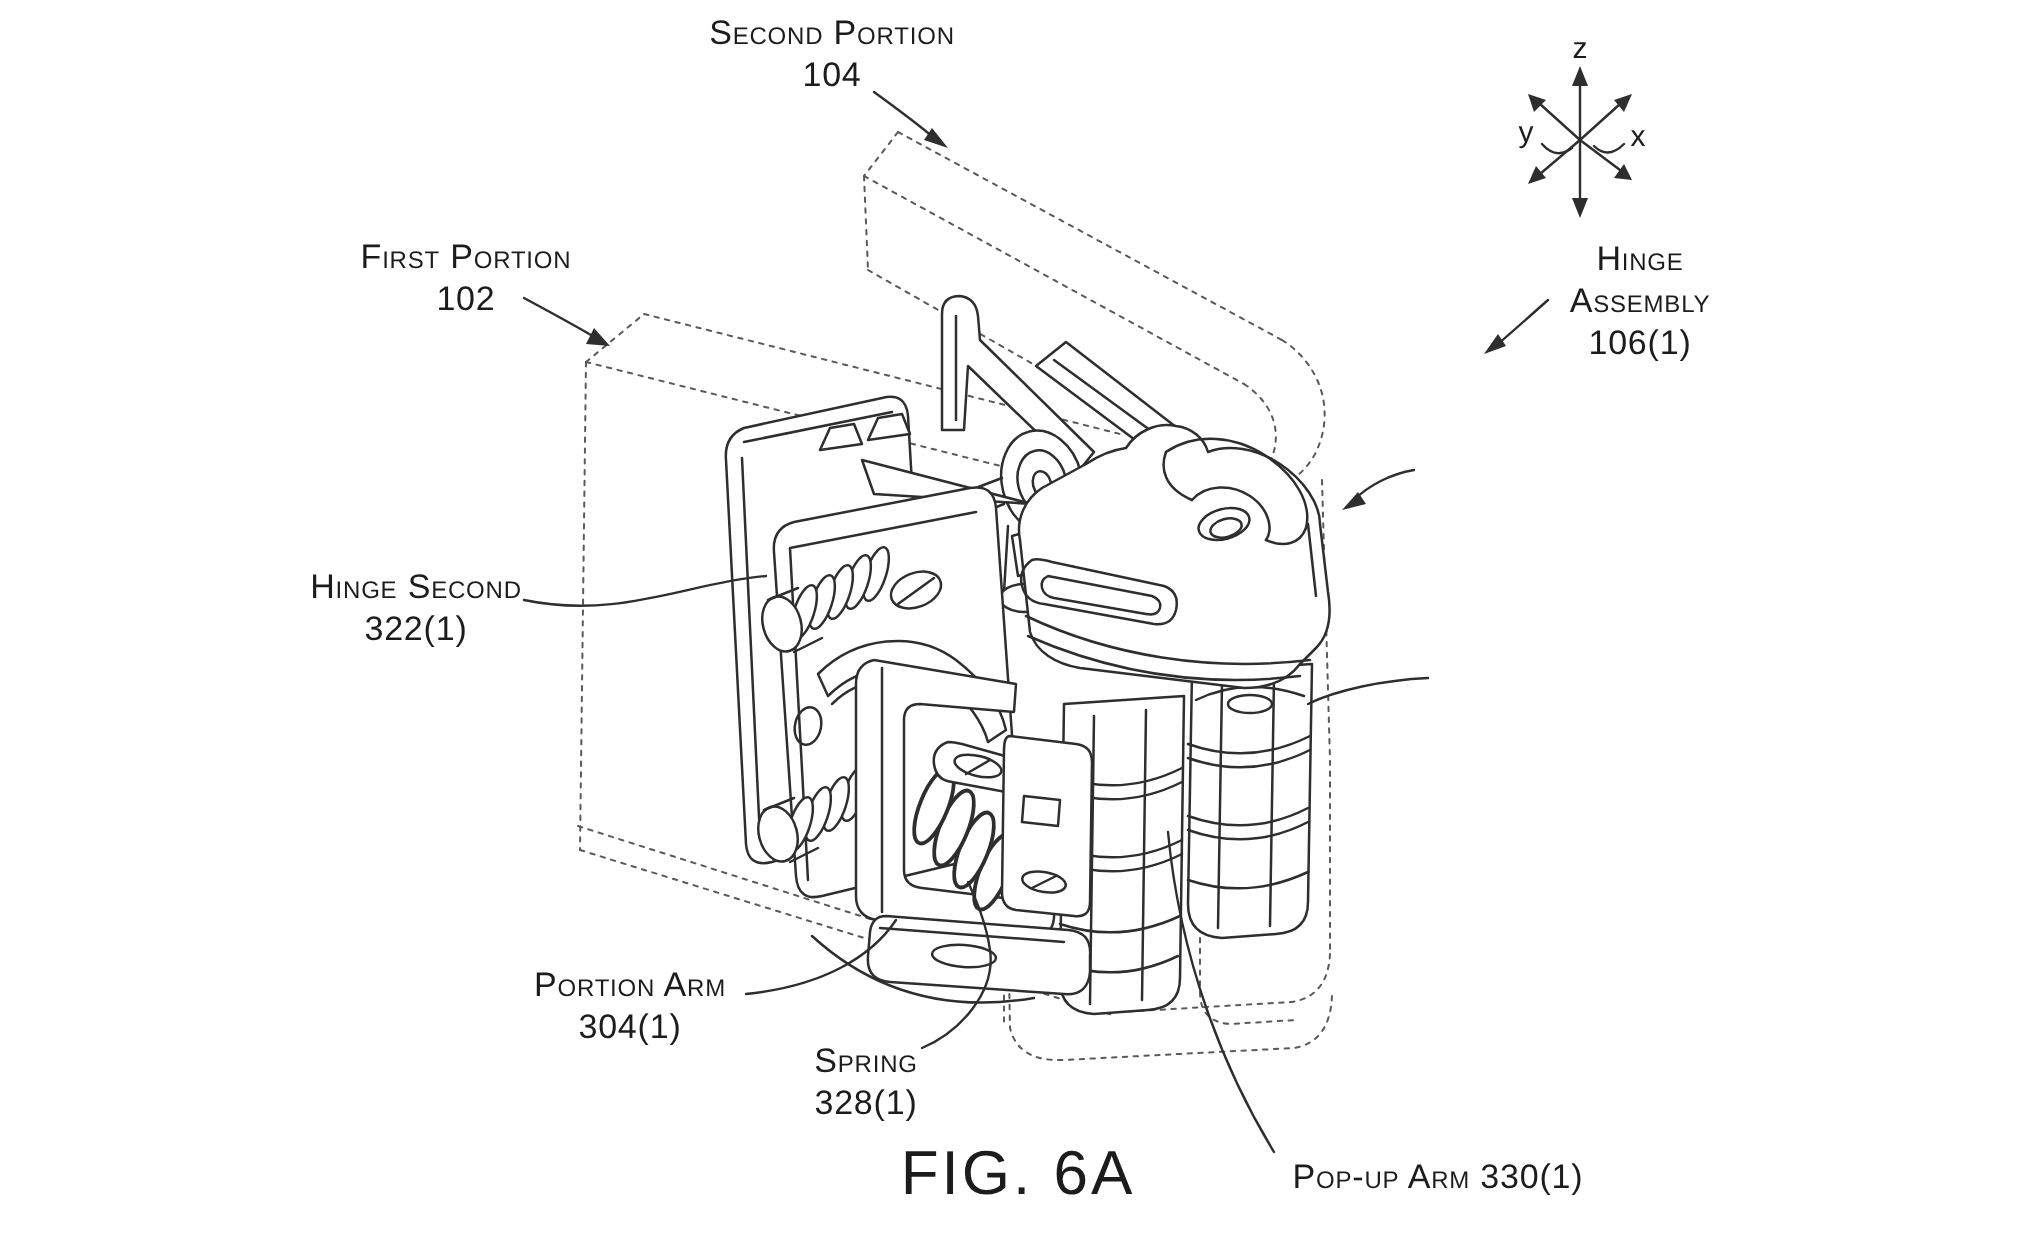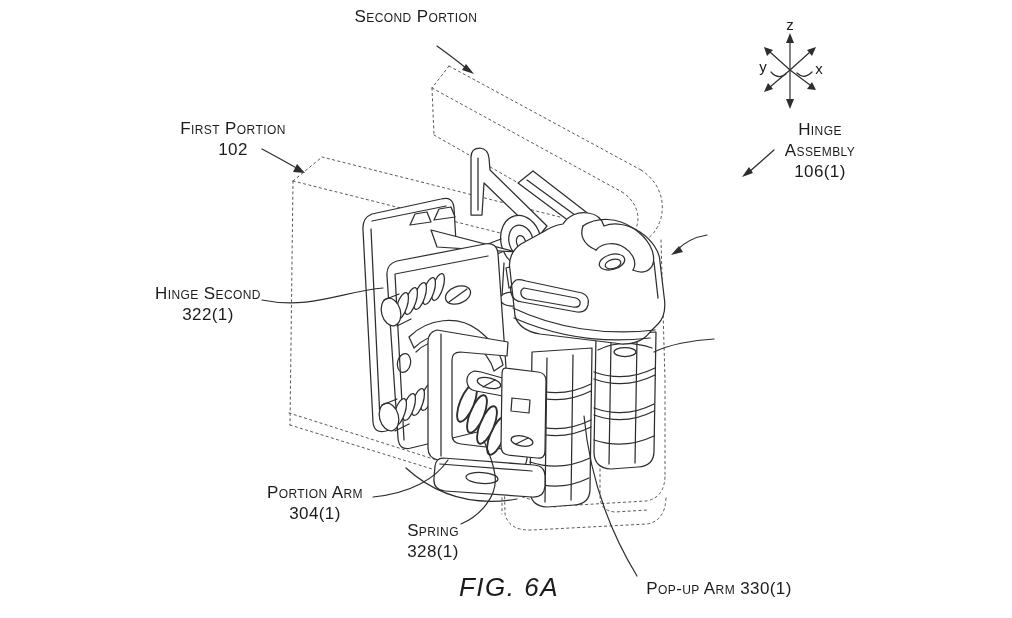--- a/index.html
+++ b/index.html
@@ -10,22 +10,22 @@
   .ln{fill:none;stroke:#2e2e2e;stroke-width:1.25;stroke-linecap:round;stroke-linejoin:round;}
   .wf{fill:#ffffff;stroke:#2e2e2e;stroke-width:1.25;stroke-linecap:round;stroke-linejoin:round;}
   .coil{fill:#ffffff;stroke:#2e2e2e;stroke-width:1.9;}
   .dash{fill:none;stroke:#5a5a5a;stroke-width:1;stroke-dasharray:2.2 3.2;stroke-linecap:round;}
   .leader{fill:none;stroke:#2e2e2e;stroke-width:1.2;stroke-linecap:round;}
   .ah{fill:#2e2e2e;stroke:none;}
   .lbl{position:absolute;text-align:center;font-size:17px;line-height:21px;
        font-variant:small-caps;letter-spacing:.4px;white-space:nowrap;transform:translateX(-50%);}
   .axl{position:absolute;font-size:15px;line-height:15px;transform:translateX(-50%);
        font-variant:normal;}
-  .figcap{position:absolute;font-size:26px;line-height:32px;letter-spacing:1.5px;
-          transform:translateX(-50%);white-space:nowrap;font-style:italic;}
+  .figcap{position:absolute;font-size:31px;line-height:32px;letter-spacing:1.5px;
+          transform:translateX(-50%);white-space:nowrap;}
 </style>
 </head>
 <body>
 
 <div class="stage">
 
 <svg width="1012" height="618" viewBox="0 0 1012 618">
 
   <g>
     <path class="dash" d="M 322,157 L 560,217"></path>
@@ -201,20 +201,21 @@
     <polygon class="ah" points="764,47 773,50 767,56"></polygon>
     <path class="leader" d="M 790,70 L 810,85"></path>
     <polygon class="ah" points="816,90 807,89 812,82"></polygon>
     <path class="leader" d="M 771,72 Q 778,80 786,74"></path>
     <path class="leader" d="M 797,73 Q 804,80 812,72"></path>
   </g>
 </svg>
 
   <div class="lbl" style="left:416px;top:6px;">
     <div>Second Portion</div>
+    <div>104</div>
   </div>
 
   <div class="lbl" style="left:233px;top:118px;">
     <div>First Portion</div>
     <div>102</div>
   </div>
 
   <div class="lbl" style="left:208px;top:283px;">
     <div>Hinge Second</div>
     <div>322(1)</div>

